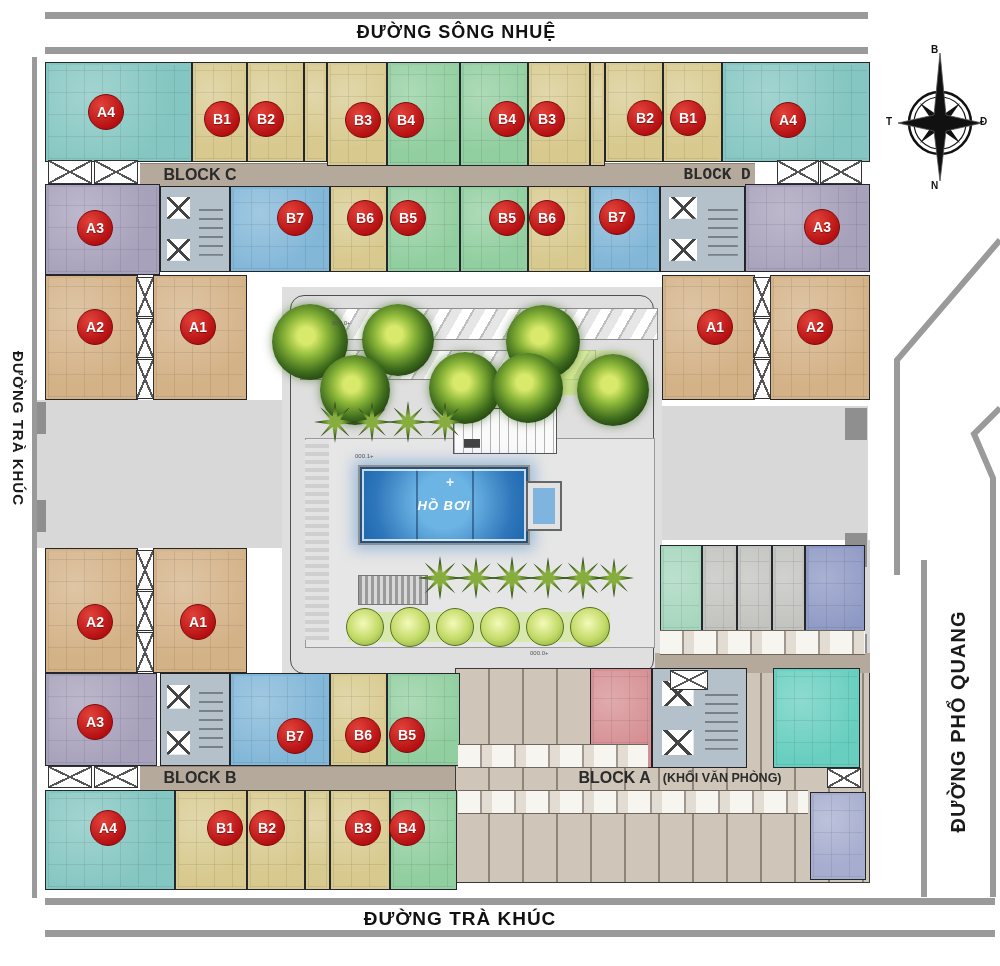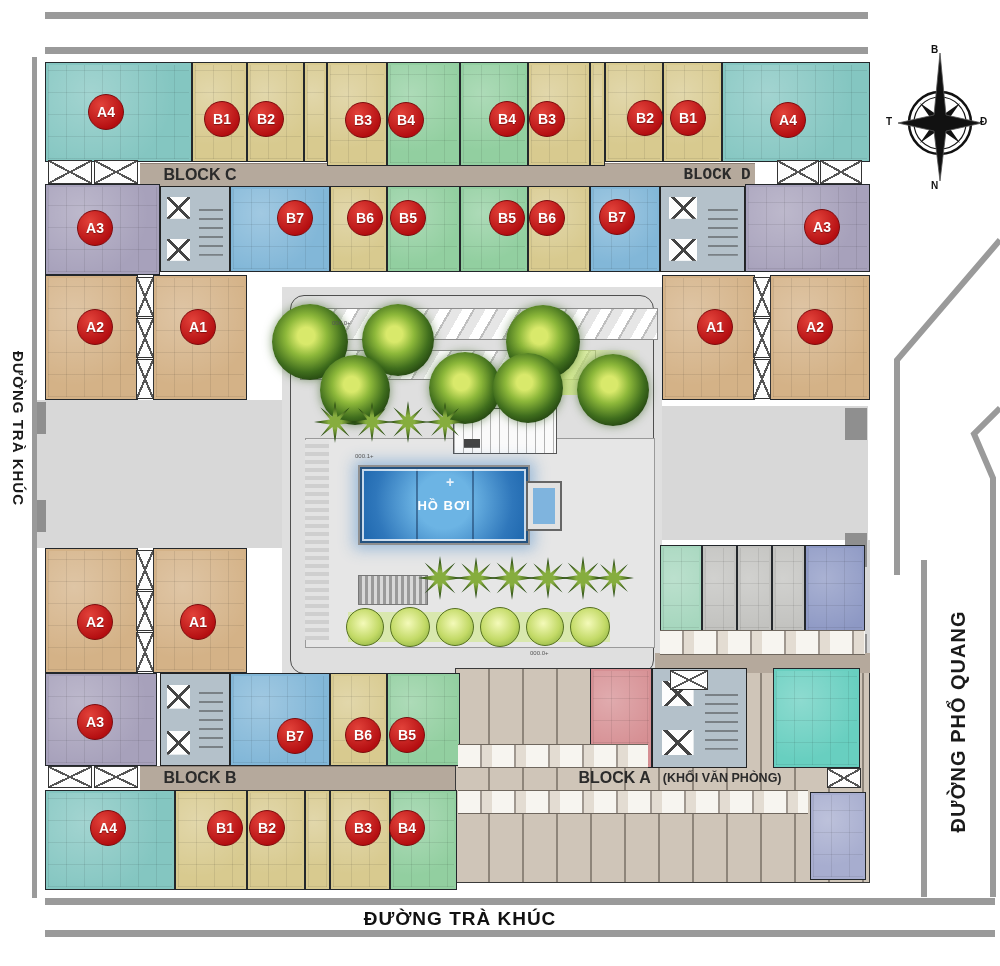--- a/index.html
+++ b/index.html
@@ -62,21 +62,21 @@
   .ramp{position:absolute;left:358px;top:575px;width:70px;height:30px;z-index:4;border:1px solid #777;box-sizing:border-box;
       background:repeating-linear-gradient(90deg,#9a9a9a 0 3px,#d8d8d8 3px 6px);}
   .pool-house{position:absolute;left:453px;top:408px;width:104px;height:46px;z-index:4;border:1px solid #555;box-sizing:border-box;
       background:linear-gradient(#444,#444) 12% 85%/16% 20% no-repeat,
                  repeating-linear-gradient(90deg,rgba(90,90,90,.45) 0 1px,transparent 1px 9px),#fafafa;}
   .pool{position:absolute;left:360px;top:467px;width:168px;height:76px;z-index:5;box-sizing:border-box;
       border:2px solid #24527f;
       background:
         linear-gradient(90deg,transparent 0 54px,rgba(20,50,90,.5) 54px 56px,transparent 56px 110px,rgba(20,50,90,.5) 110px 112px,transparent 112px),
         radial-gradient(circle at 50% 45%,#6cb4e4 0 30%,#2f77bb 75%,#1d66ad);
-      box-shadow:0 0 0 2px #8f8f8f,inset 0 0 0 2px rgba(255,255,255,.75),0 0 14px 6px rgba(60,130,200,.45);}
+      box-shadow:0 0 0 2px #8f8f8f,inset 0 0 0 2px rgba(255,255,255,.75),0 0 14px 6px rgba(60,130,200,.45);font-style:italic;}
   .pool-label{position:absolute;inset:0;display:flex;align-items:center;justify-content:center;
       color:#fff;font-weight:bold;font-size:13px;letter-spacing:1px;}
   .pool-cross{position:absolute;left:446px;top:474px;color:#e8f2fb;font-size:14px;z-index:6;font-weight:bold;}
   .jacuzzi{position:absolute;left:528px;top:483px;width:32px;height:46px;z-index:5;box-sizing:border-box;
       border:5px solid #e2e2e2;outline:2px solid #666;background:#7fb4de;}
   .shrub-strip{position:absolute;left:348px;top:612px;width:262px;height:30px;z-index:5;
       background:rgba(214,232,160,.8);}
   .greenwedge{position:absolute;left:560px;top:350px;width:80px;height:45px;z-index:4;
       background:linear-gradient(100deg,#cde77f,rgba(205,231,127,0));}
   .blocka-bg{position:absolute;left:455px;top:668px;width:415px;height:215px;z-index:5;
@@ -93,20 +93,21 @@
   .vroad-right{position:absolute;left:930px;top:580px;width:56px;height:280px;z-index:3;}
   .vroad-right span{position:absolute;left:-102px;top:130px;width:260px;display:block;transform:rotate(-90deg);
       font-weight:bold;font-size:20px;letter-spacing:1px;text-align:center;white-space:nowrap;}
 </style>
 </head>
 <body>
 
 <div class="canvas">
 
   <div class="bar" style="left:45px;top:12px;width:823px;height:7px;"></div>
+  <div class="roadlabel" style="left:45px;top:22px;width:823px;font-size:18px;">ĐƯỜNG SÔNG NHUỆ</div>
   <div class="bar" style="left:45px;top:47px;width:823px;height:7px;"></div>
 
   <div class="bar" style="left:45px;top:898px;width:950px;height:7px;"></div>
   <div class="roadlabel" style="left:45px;top:908px;width:830px;font-size:19px;">ĐƯỜNG TRÀ KHÚC</div>
   <div class="bar" style="left:45px;top:930px;width:950px;height:7px;"></div>
 
   <div class="bar" style="left:32px;top:57px;width:5px;height:841px;"></div>
   <div class="vroad-left">
     <span>ĐƯỜNG TRÀ KHÚC</span>
   </div>

